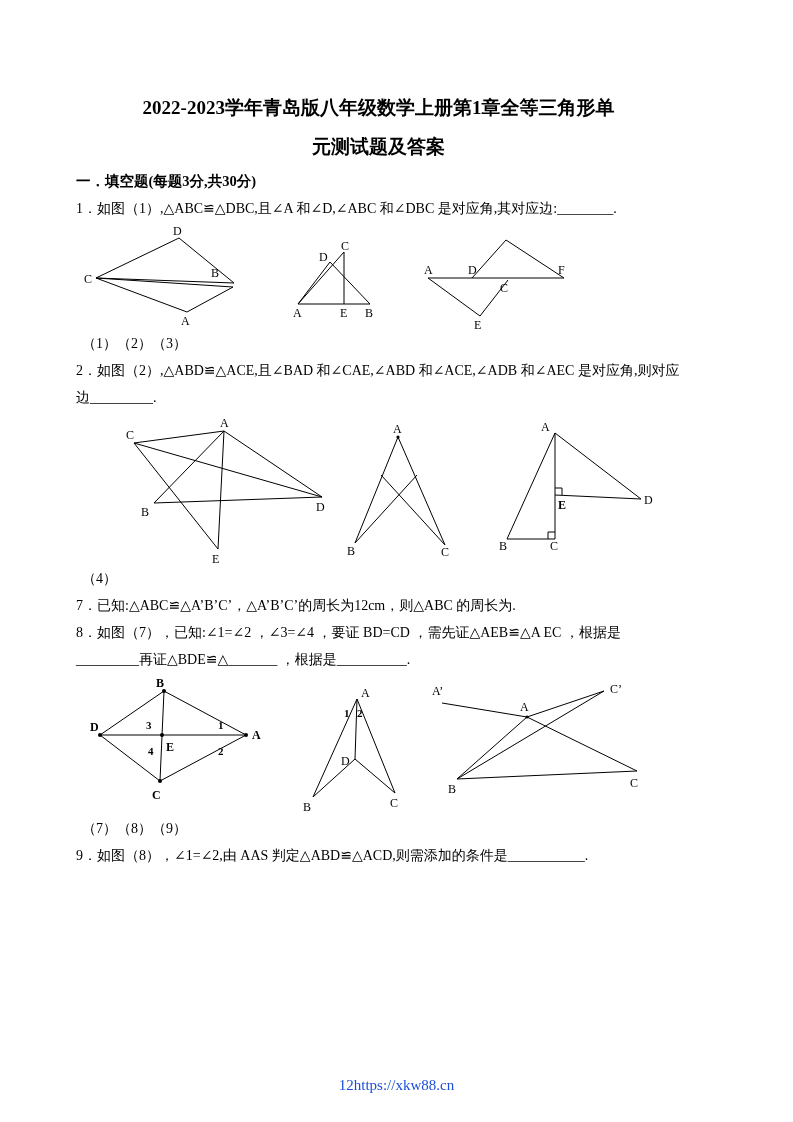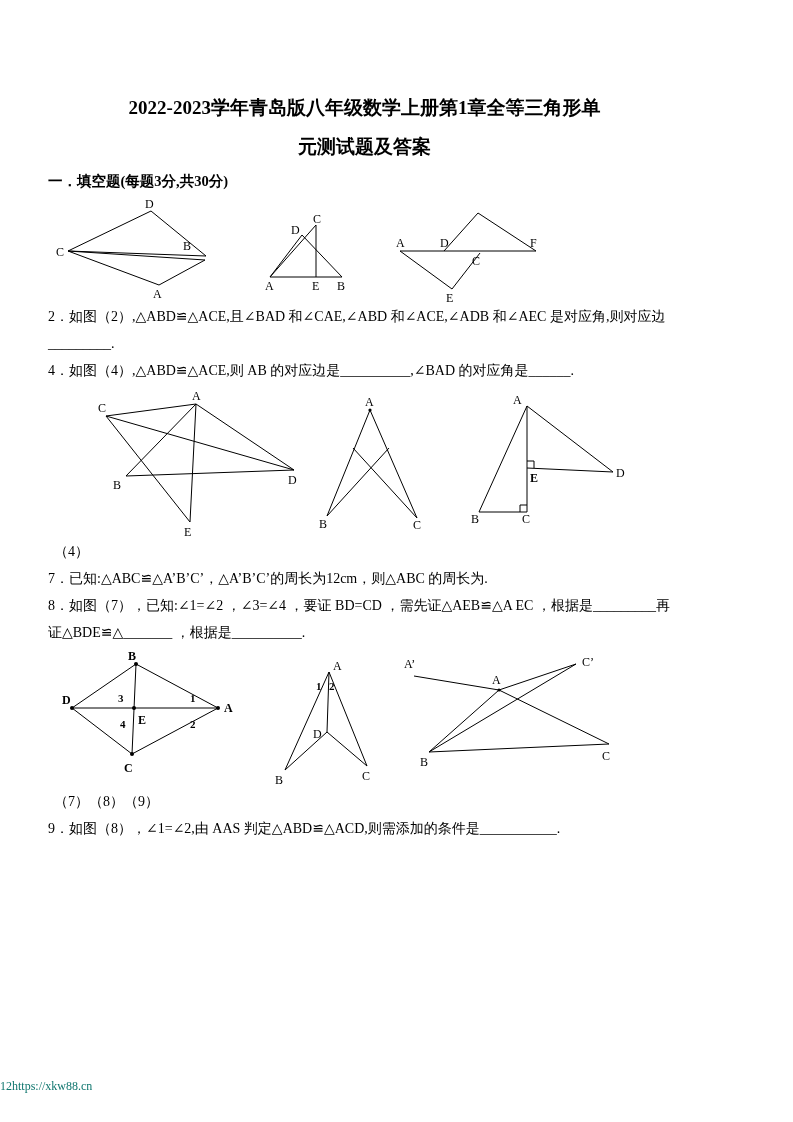--- a/index.html
+++ b/index.html
@@ -7,21 +7,21 @@
   body {
     width:793px;
     font-family:"Liberation Serif","DejaVu Serif",serif;
     color:#000;
   }
   .page {
     position:relative;
     width:793px;
     height:1122px;
     background:#fff;
-    padding:88px 112px 0 48px;
+    padding:88px 112px 0 76px;
     overflow:hidden;
   }
   .title-line {
     text-align:center;
     font-size:19px;
     font-weight:bold;
     line-height:39px;
     white-space:nowrap;
   }
   .section-header {
@@ -47,35 +47,36 @@
   }
   svg line, svg path { stroke:#000; stroke-width:1; fill:none; }
   svg circle { fill:#000; stroke:none; }
   .lbl { font-size:12px; fill:#000; font-family:"Liberation Serif","DejaVu Serif",serif; }
   .lbl-b { font-size:12px; fill:#000; font-weight:bold; font-family:"Liberation Serif","DejaVu Serif",serif; }
   .num { font-size:11px; fill:#000; font-weight:bold; font-family:"Liberation Serif","DejaVu Serif",serif; }
   .footer {
     position:absolute;
     left:0; right:0;
     bottom:28px;
-    text-align:left;
-    font-size:12px;
-    color:#0f766e;
+    text-align:center;
+    font-size:15px;
+    color:#1d4ed8;
   }
 </style>
 </head>
 <body>
 
 <div class="page">
 
   <div class="title-line">2022-2023学年青岛版八年级数学上册第1章全等三角形单</div>
   <div class="title-line">元测试题及答案</div>
 
   <div class="section-header">一．填空题(每题3分,共30分)</div>
 
+  <p class="q">1．如图（1）,△ABC≌△DBC,且∠A 和∠D,∠ABC 和∠DBC 是对应角,其对应边:________.</p>
 
   <div class="figrow" style="margin-top:4px;">
 
     <svg width="155" height="100" viewBox="0 0 155 100" style="margin-left:8px;">
       <g>
         <line x1="12" y1="52" x2="95" y2="12"></line>
         <line x1="95" y1="12" x2="150" y2="57"></line>
         <line x1="12" y1="52" x2="150" y2="57"></line>
         <line x1="12" y1="52" x2="149" y2="61"></line>
         <line x1="12" y1="52" x2="103" y2="86"></line>
@@ -110,23 +111,23 @@
         <line x1="4" y1="44" x2="56" y2="82"></line>
         <line x1="56" y1="82" x2="84" y2="46"></line>
       </g>
       <text class="lbl" x="0" y="40">A</text>
       <text class="lbl" x="44" y="40">D</text>
       <text class="lbl" x="76" y="58">C</text>
       <text class="lbl" x="134" y="40">F</text>
       <text class="lbl" x="50" y="95">E</text>
     </svg>
   </div>
+  <div class="caption">（1）（2）（3）</div>
 
   <p class="q">2．如图（2）,△ABD≌△ACE,且∠BAD 和∠CAE,∠ABD 和∠ACE,∠ADB 和∠AEC 是对应角,则对应边_________.</p>
-  <p class="q">4．如图（4）,△ABD≌△ACE,则 AB 的对应边是__________,∠BAD 的对应角是______.</p>
 
   <div class="figrow" style="margin-top:6px;">
 
     <svg width="205" height="148" viewBox="0 0 205 148" style="margin-left:50px;">
       <g>
         <line x1="8" y1="26" x2="98" y2="14"></line>
         <line x1="8" y1="26" x2="196" y2="80"></line>
         <line x1="8" y1="26" x2="92" y2="132"></line>
         <line x1="98" y1="14" x2="28" y2="86"></line>
         <line x1="98" y1="14" x2="196" y2="80"></line>

